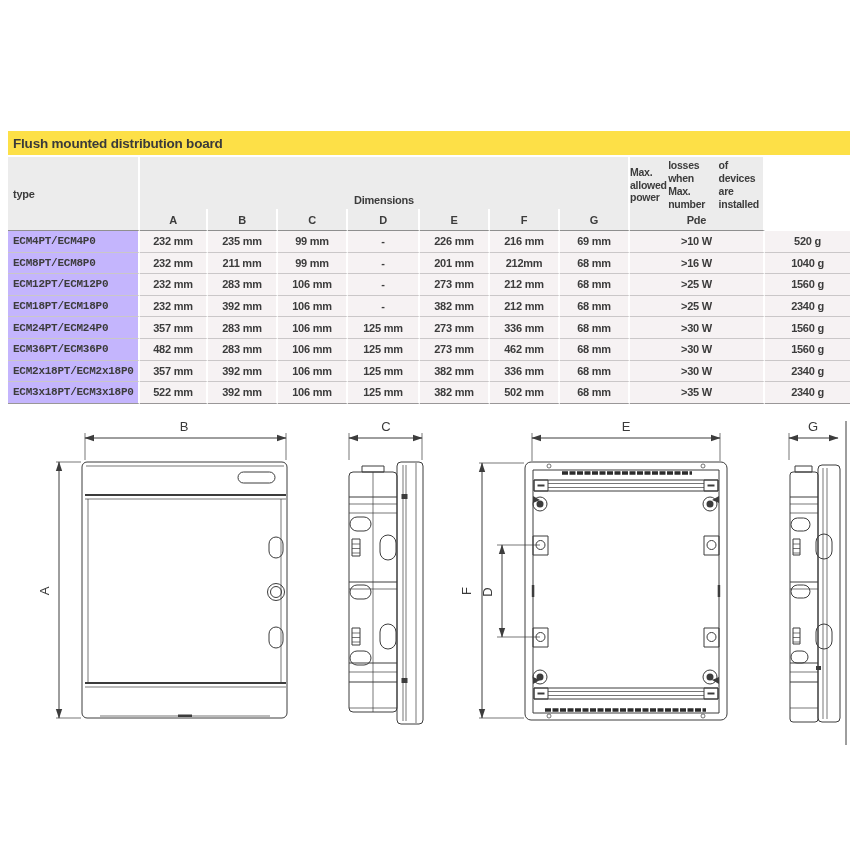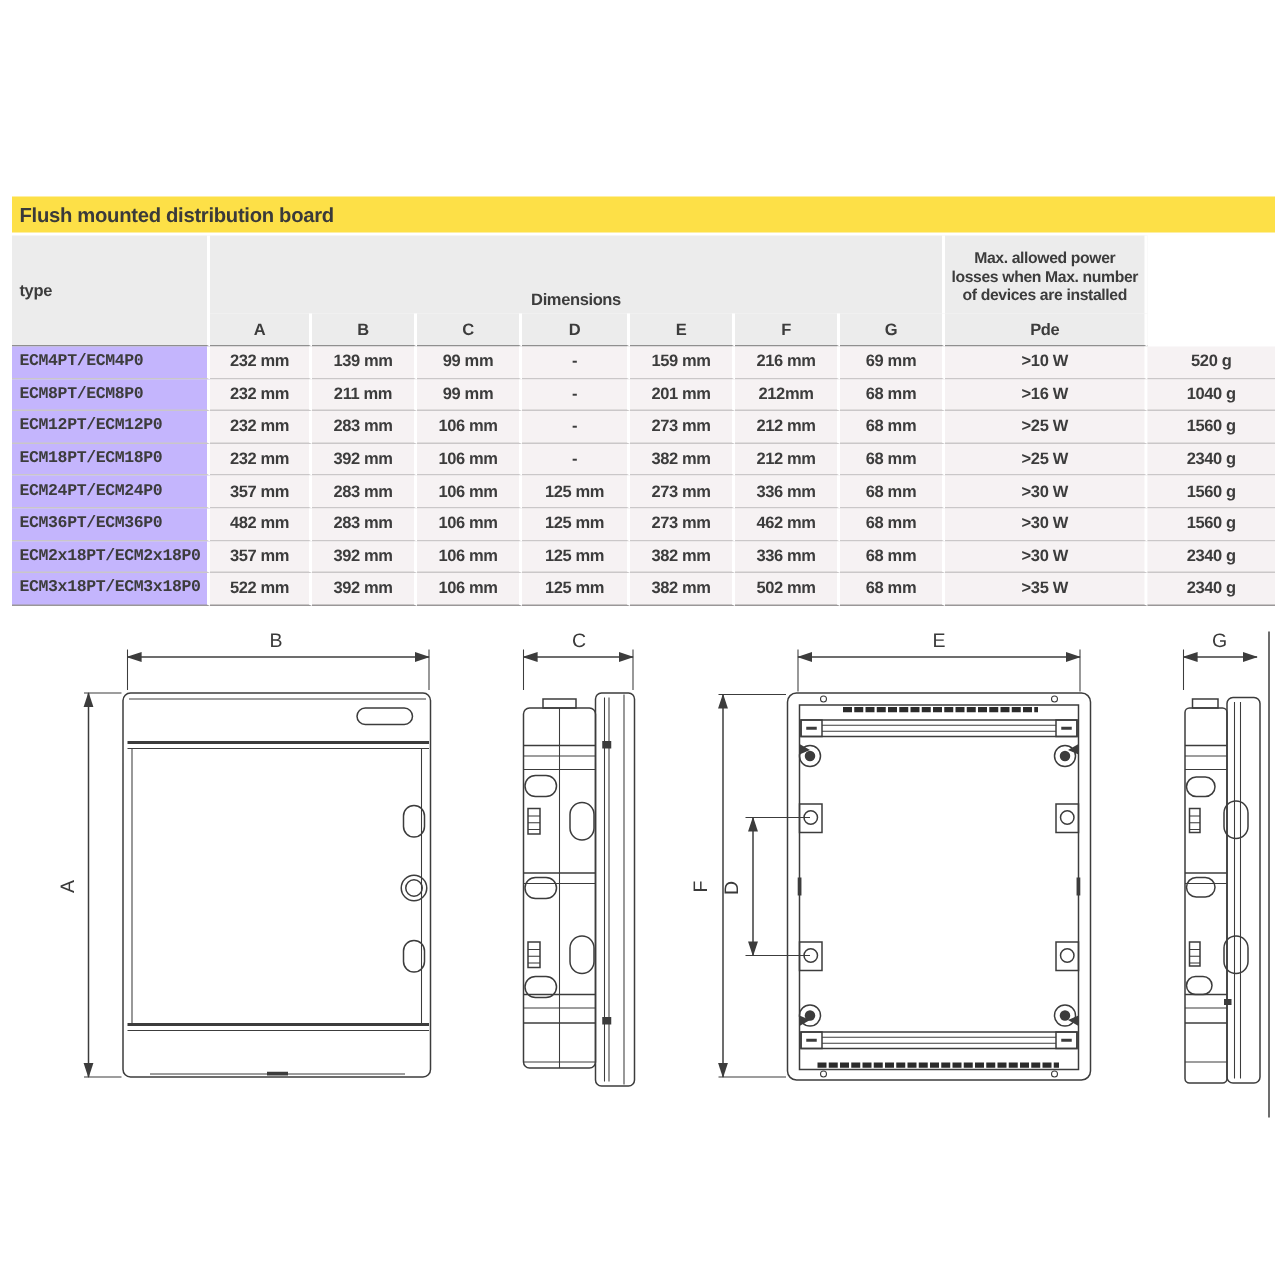--- a/index.html
+++ b/index.html
@@ -16,21 +16,21 @@
             grid-template-columns:132px 68px 70px 70px 72px 70px 70px 70px 135px 85px;}
   .thead{top:157px;grid-template-rows:52px 22px;}
   .tbody{top:231px;grid-auto-rows:21.6px;}
   .hc{background:#ececec;box-sizing:border-box;border-right:2px solid #fff;
       display:flex;align-items:center;justify-content:center;
       font-size:11px;font-weight:700;letter-spacing:-0.25px;color:#3c3c3c;}
   .hc.last{border-right:none;}
   .hc.bb{border-bottom:1px solid #8f8f8f;}
   .h-type{grid-row:1/3;justify-content:flex-start;padding-left:5px;}
   .h-dims{grid-column:2/9;align-items:flex-end;padding-bottom:3px;}
-  .h-pde-txt{flex-direction:column;font-size:10.5px;line-height:1.22;text-align:left;padding-top:4px;}
+  .h-pde-txt{font-size:10.5px;line-height:1.22;text-align:left;padding-top:4px;}
   .h-static{grid-row:1/3;}
   .cell{box-sizing:border-box;border-right:2px solid #fff;border-bottom:1px solid #cac7c8;
         display:flex;align-items:center;justify-content:center;
         font-size:11px;font-weight:700;letter-spacing:-0.25px;color:#3c3c3c;background:#f6f2f3;}
   .cell.last{border-right:none;}
   .cell.typec{background:#c4b5fd;justify-content:flex-start;padding-left:5px;font-family:Liberation Mono, monospace;}
 
   
   .drawings{position:absolute;left:0;top:415px;}
   .drawings *{vector-effect:non-scaling-stroke;}
@@ -63,24 +63,24 @@
     <div class="hc bb" style="grid-row:2;grid-column:5">D</div>
     <div class="hc bb" style="grid-row:2;grid-column:6">E</div>
     <div class="hc bb" style="grid-row:2;grid-column:7">F</div>
     <div class="hc bb" style="grid-row:2;grid-column:8">G</div>
     <div class="hc bb" style="grid-row:2;grid-column:9">Pde</div>
   </div>
 
   <div class="tbl-grid tbody" id="tbody">
       <div class="cell typec">ECM4PT/ECM4P0</div>
       <div class="cell">232 mm</div>
-      <div class="cell">139 mm</div>
+      <div class="cell">235 mm</div>
       <div class="cell">99 mm</div>
       <div class="cell">-</div>
-      <div class="cell">159 mm</div>
+      <div class="cell">226 mm</div>
       <div class="cell">216 mm</div>
       <div class="cell">69 mm</div>
       <div class="cell">&gt;10 W</div>
       <div class="cell last">520 g</div>
       <div class="cell typec">ECM8PT/ECM8P0</div>
       <div class="cell">232 mm</div>
       <div class="cell">211 mm</div>
       <div class="cell">99 mm</div>
       <div class="cell">-</div>
       <div class="cell">201 mm</div>

